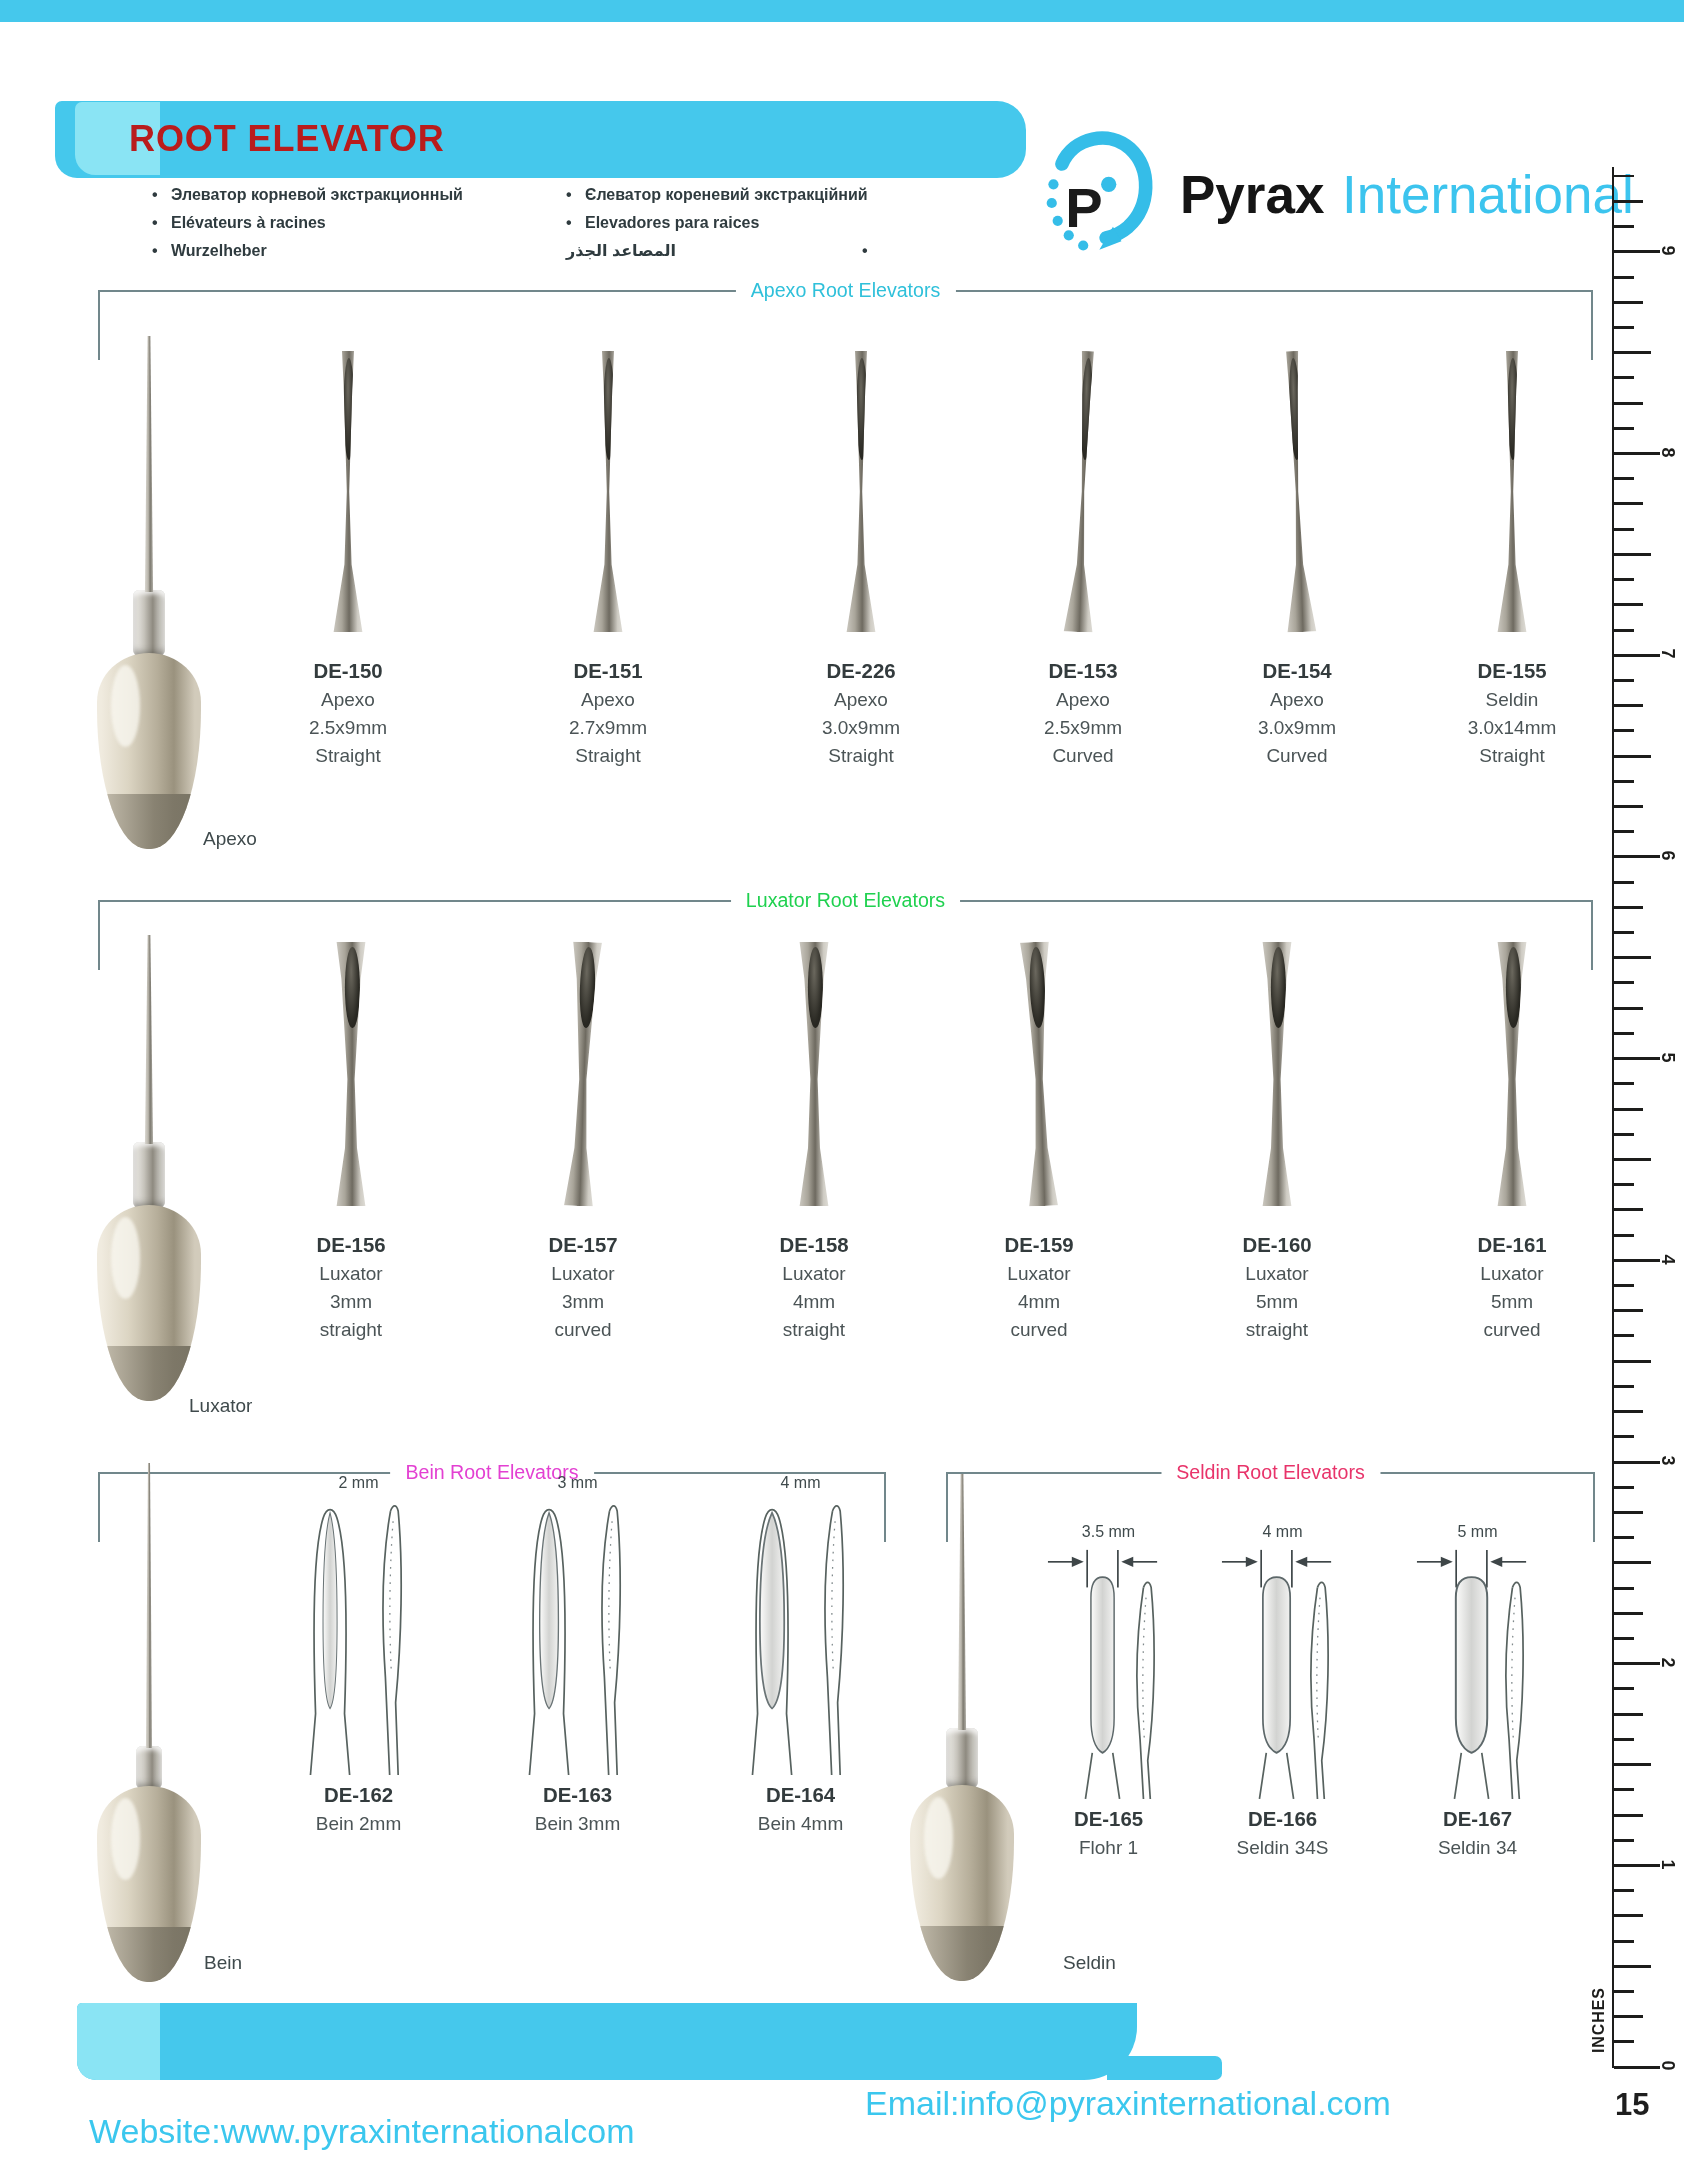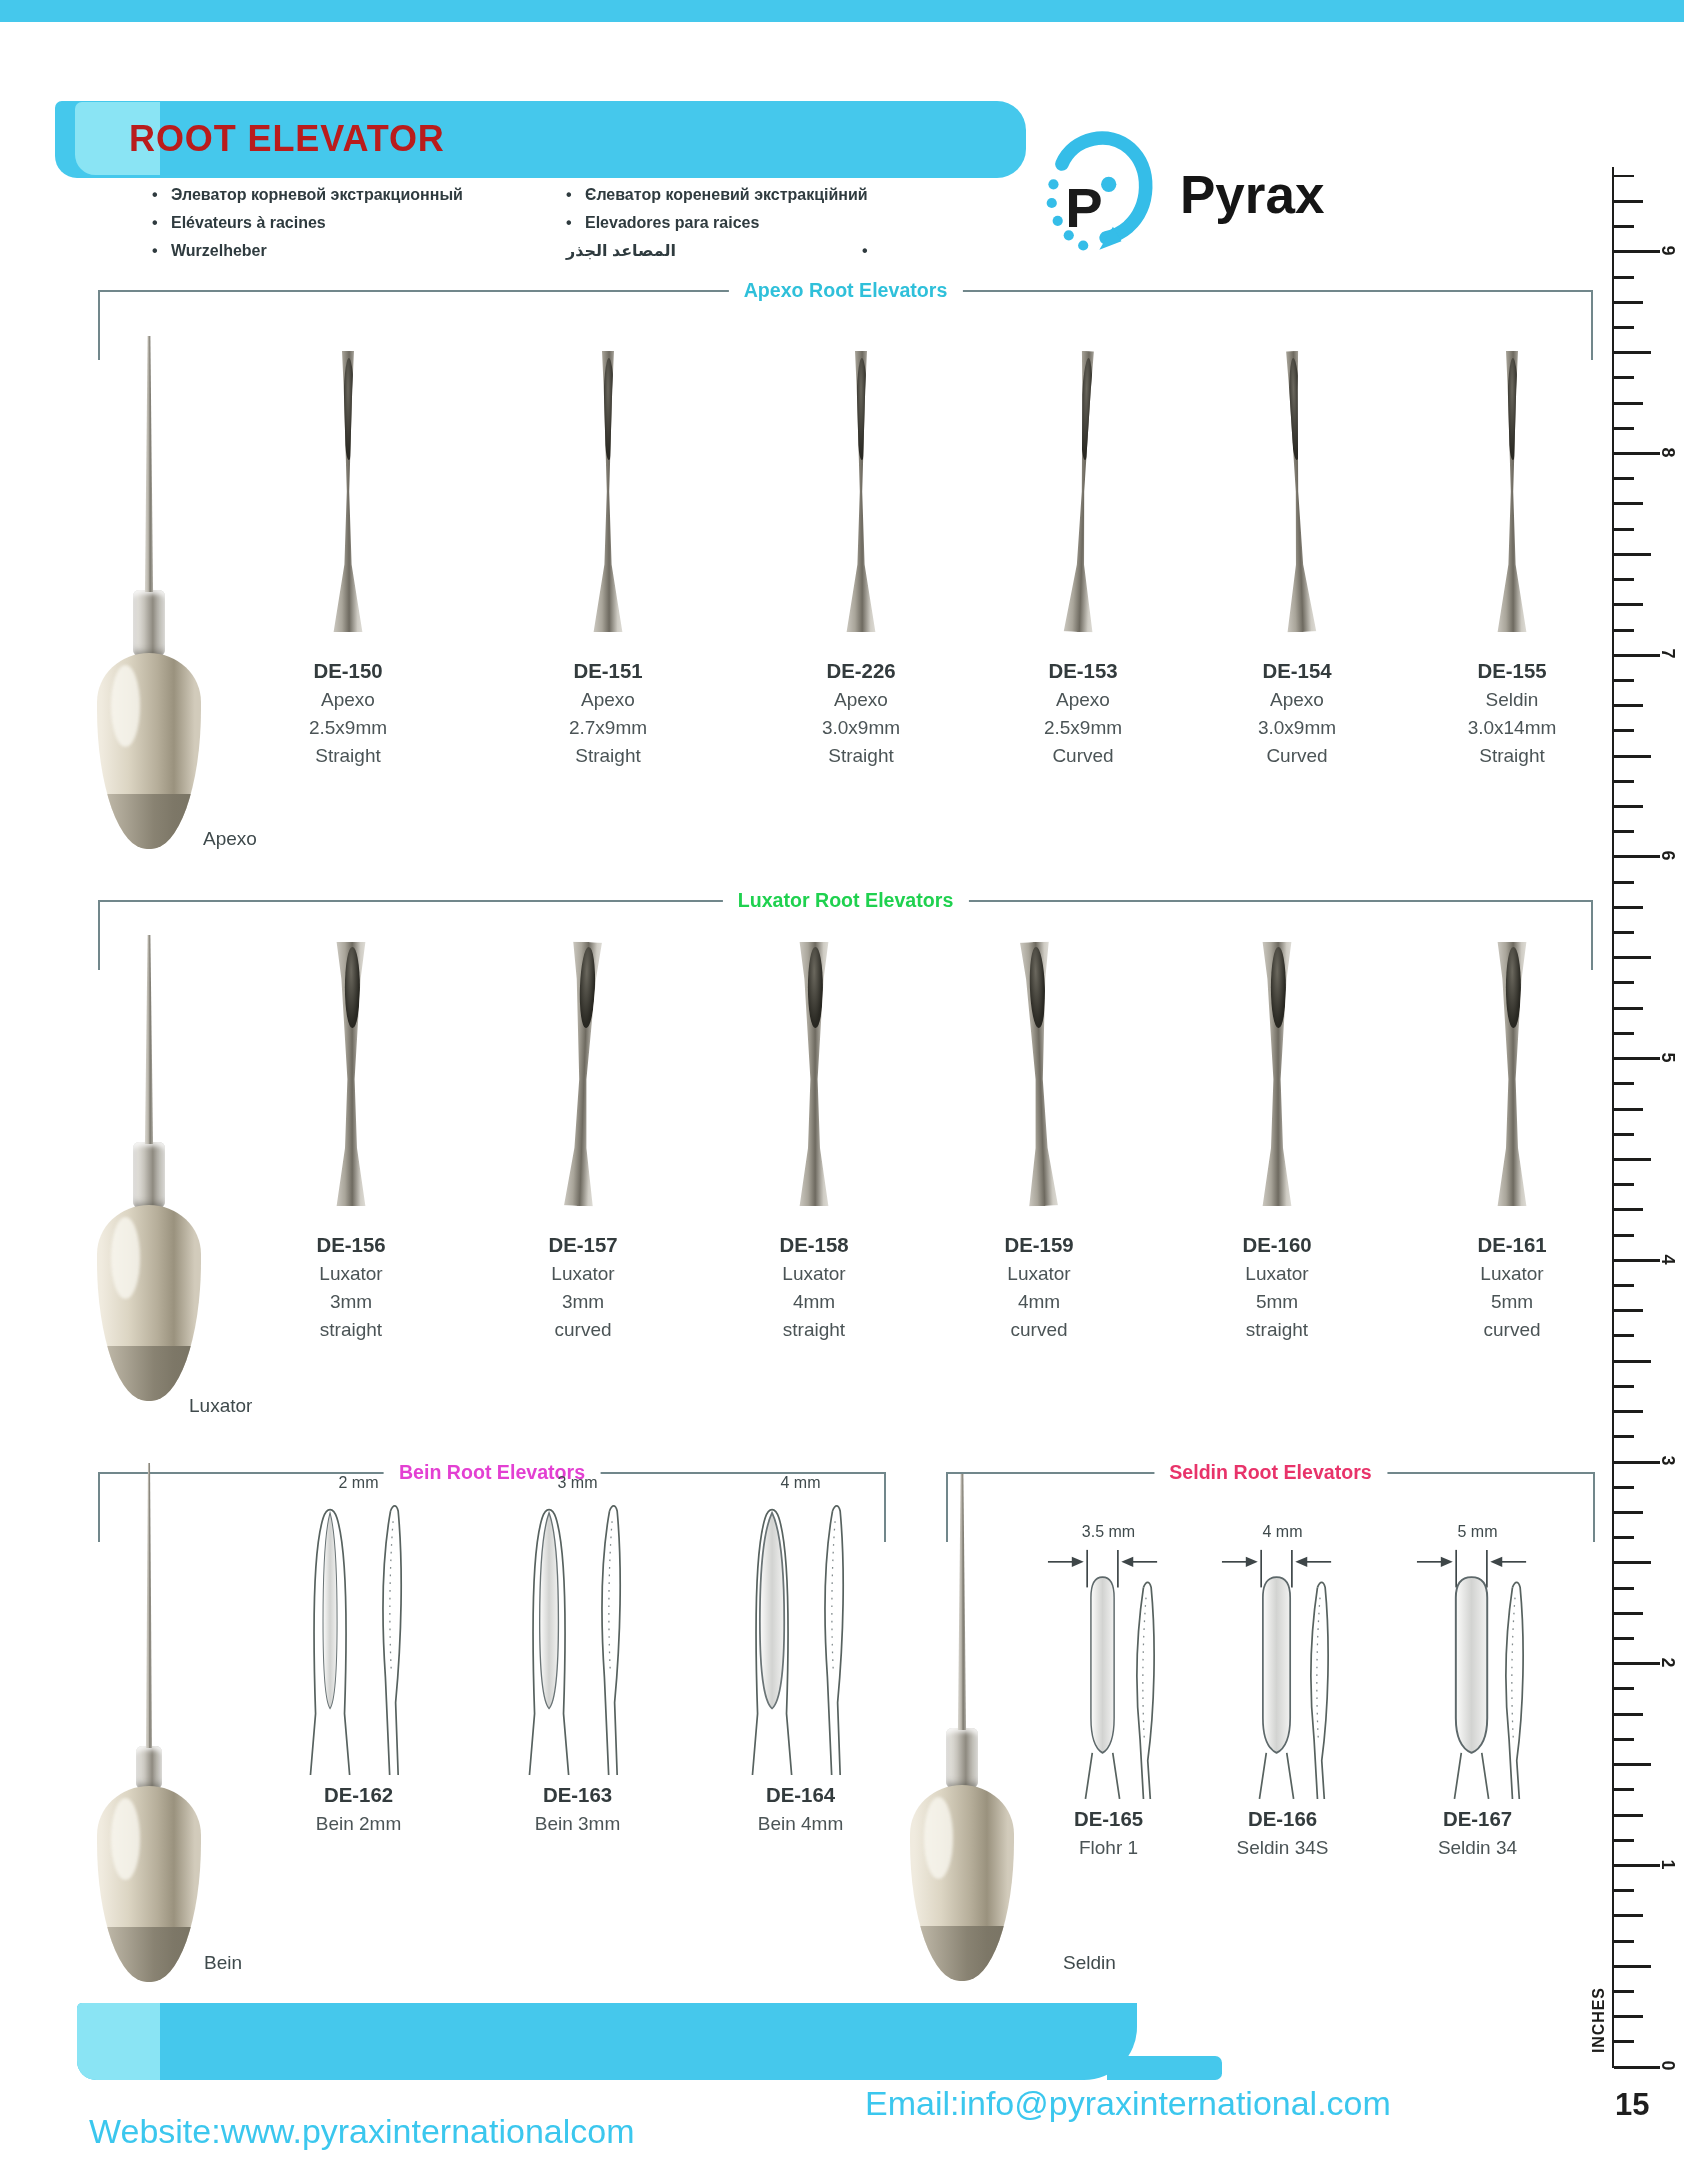--- a/index.html
+++ b/index.html
@@ -22,21 +22,21 @@
   .trans .li.bullet-right::before{content:"";}
   .trans .li.bullet-right::after{content:"\2022";position:absolute;right:0;top:0;}
 
   
   .brand-primary{left:1180px;top:164px;font-size:53px;font-weight:bold;color:#151515;}
   .brand-secondary{left:1342px;top:164px;font-size:53px;font-weight:500;color:#3cc4ee;}
 
   
   .bracket{position:absolute;border:2.6px solid #71878b;border-bottom:none;}
   .bracket .btitle{position:absolute;left:50%;top:0;transform:translate(-50%,-58%);
-        background:#fff;padding:0 15.3px;font-size:19.6px;font-weight:bold;white-space:nowrap;}
+        background:#fff;padding:0 15.3px;font-size:19.6px;font-weight:normal;white-space:nowrap;}
   .t-apexo{color:#2fc0da;} .t-lux{color:#1fd14f;} .t-bein{color:#e340d2;} .t-seldin{color:#e8336a;}
 
   
   .pcell{position:absolute;width:162px;text-align:center;}
   .tipwrap{height:281px;display:flex;align-items:flex-end;justify-content:center;}
   .tipwrap.short{height:264px;}
   .tip{position:relative;width:60px;height:281px;
        background:linear-gradient(to right,#f7f6f3 0%,#d9d6cf 20%,#a9a59a 40%,#6e6a60 52%,#cfccc4 66%,#f2f1ed 85%,#fbfaf8 100%);
        clip-path:polygon(40% 0,60% 0,57% 14%,52% 50%,56% 76%,74% 100%,26% 100%,44% 76%,48% 50%,43% 14%);}
   .tip::after{content:"";position:absolute;left:50%;top:6.8px;width:11px;height:102px;
@@ -131,20 +131,21 @@
     <polygon points="86,155 102,128 112,145" fill="#35bde8"></polygon>
     <circle cx="32" cy="78" r="6" fill="#35bde8"></circle>
     <circle cx="30" cy="100" r="6" fill="#35bde8"></circle>
     <circle cx="37" cy="121" r="6" fill="#35bde8"></circle>
     <circle cx="50" cy="138" r="6" fill="#35bde8"></circle>
     <circle cx="67" cy="150" r="6" fill="#35bde8"></circle>
     <text x="46" y="128" font-size="66" font-weight="bold" fill="#1b1b1b">P</text>
     <circle cx="97" cy="78" r="9" fill="#35bde8"></circle>
   </svg>
   <div class="abs brand-primary">Pyrax</div>
+  <div class="abs brand-secondary">International</div>
 
   <div class="bracket" style="left:98px;top:290px;width:1491px;height:68px;">
     <span class="btitle t-apexo">Apexo Root Elevators</span>
   </div>
 
   <div class="instr" style="left:81px;top:336px;">
     <div class="shaft"></div>
     <div class="collar"></div>
     <div class="handle"></div>
   </div>

